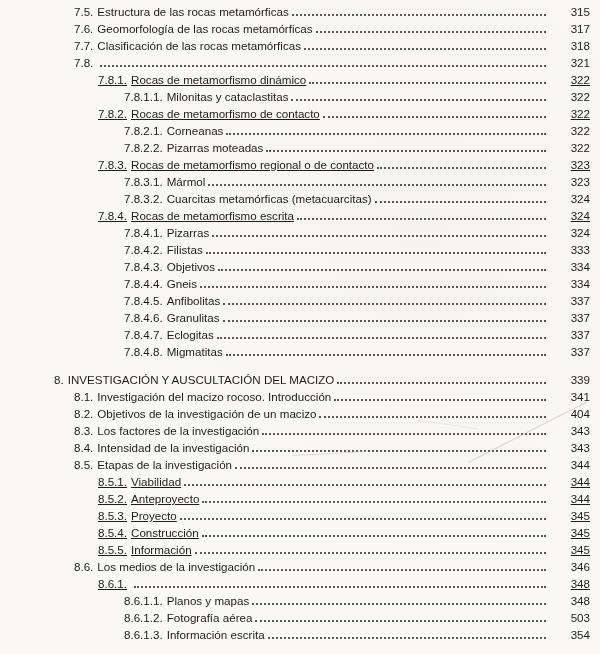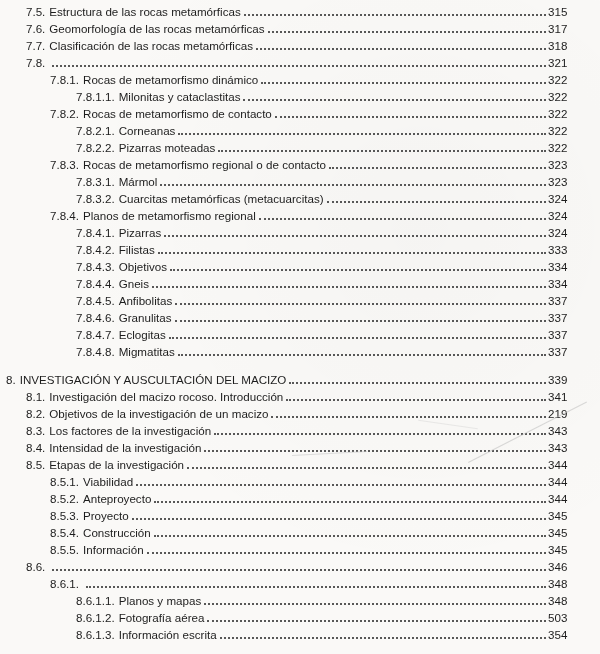--- a/index.html
+++ b/index.html
@@ -14,43 +14,43 @@
     height: 654px;
     overflow: hidden;
     position: relative;
     background:
       radial-gradient(ellipse at 70% 35%, rgba(0,0,0,0.02), transparent 60%),
       var(--bg);
     font-family: "Liberation Sans", sans-serif;
     font-size: 11.6px;
     color: var(--text);
   }
-  main { position: relative; width: 600px; height: 654px; }
+  main { position: relative; width: 600px; height: 654px; padding-left: 48px; }
   #toc-rows { padding: 3px 10px 0 0; }
   .toc-row {
     display: flex;
     align-items: baseline;
     line-height: 17px;
     white-space: nowrap;
   }
   .toc-row.gap { margin-top: 11px; }
   .lvl0 { padding-left: 6px; }
   .lvl1 { padding-left: 26px; }
-  .lvl2 { padding-left: 50px; }
+  .lvl2 { padding-left: 50px; text-decoration: underline; }
   .lvl3 { padding-left: 76px; }
   .num { margin-right: 4px; }
   .dots {
     flex: 1;
     min-width: 8px;
     height: 10px;
     margin-left: 3px;
     border-bottom: 2px dotted var(--dots);
     opacity: 0.85;
   }
-  .pg { width: 42px; text-align: left; margin-left: 2px; }
+  .pg { width: 42px; text-align: right; margin-left: 2px; }
   
   .artifact { position: absolute; height: 0; border-top: 1px solid #b8b8b8; pointer-events: none; }
   #artifact-1 { left: 468px; top: 462px; width: 133px; transform: rotate(-27deg); transform-origin: 0 0; opacity: .5; }
   #artifact-2 { left: 292px; top: 453px; width: 75px; transform: rotate(-3deg); opacity: .55; border-top-color: #c4c4c4; }
   #artifact-3 { left: 418px; top: 424px; width: 60px; transform: rotate(8deg); opacity: .35; border-top-color: #c9c9c9; }
 </style>
 </head>
 <body>
 
 <main>
@@ -121,21 +121,21 @@
         <span class="pg">323</span>
       </div>
       <div class="toc-row lvl3">
         <span class="num">7.8.3.2.</span>
         <span class="title">Cuarcitas metamórficas (metacuarcitas)</span>
         <span class="dots"></span>
         <span class="pg">324</span>
       </div>
       <div class="toc-row lvl2">
         <span class="num">7.8.4.</span>
-        <span class="title">Planos de metamorfismo regional</span>
+        <span class="title">Rocas de metamorfismo escrita</span>
         <span class="dots"></span>
         <span class="pg">324</span>
       </div>
       <div class="toc-row lvl3">
         <span class="num">7.8.4.1.</span>
         <span class="title">Pizarras</span>
         <span class="dots"></span>
         <span class="pg">324</span>
       </div>
       <div class="toc-row lvl3">
@@ -189,21 +189,21 @@
       <div class="toc-row lvl1">
         <span class="num">8.1.</span>
         <span class="title">Investigación del macizo rocoso. Introducción</span>
         <span class="dots"></span>
         <span class="pg">341</span>
       </div>
       <div class="toc-row lvl1">
         <span class="num">8.2.</span>
         <span class="title">Objetivos de la investigación de un macizo</span>
         <span class="dots"></span>
-        <span class="pg">219</span>
+        <span class="pg">404</span>
       </div>
       <div class="toc-row lvl1">
         <span class="num">8.3.</span>
         <span class="title">Los factores de la investigación</span>
         <span class="dots"></span>
         <span class="pg">343</span>
       </div>
       <div class="toc-row lvl1">
         <span class="num">8.4.</span>
         <span class="title">Intensidad de la investigación</span>
@@ -241,20 +241,21 @@
         <span class="pg">345</span>
       </div>
       <div class="toc-row lvl2">
         <span class="num">8.5.5.</span>
         <span class="title">Información</span>
         <span class="dots"></span>
         <span class="pg">345</span>
       </div>
       <div class="toc-row lvl1">
         <span class="num">8.6.</span>
+        <span class="title">Los medios de la investigación</span>
         <span class="dots"></span>
         <span class="pg">346</span>
       </div>
       <div class="toc-row lvl2">
         <span class="num">8.6.1.</span>
         <span class="dots"></span>
         <span class="pg">348</span>
       </div>
       <div class="toc-row lvl3">
         <span class="num">8.6.1.1.</span>

